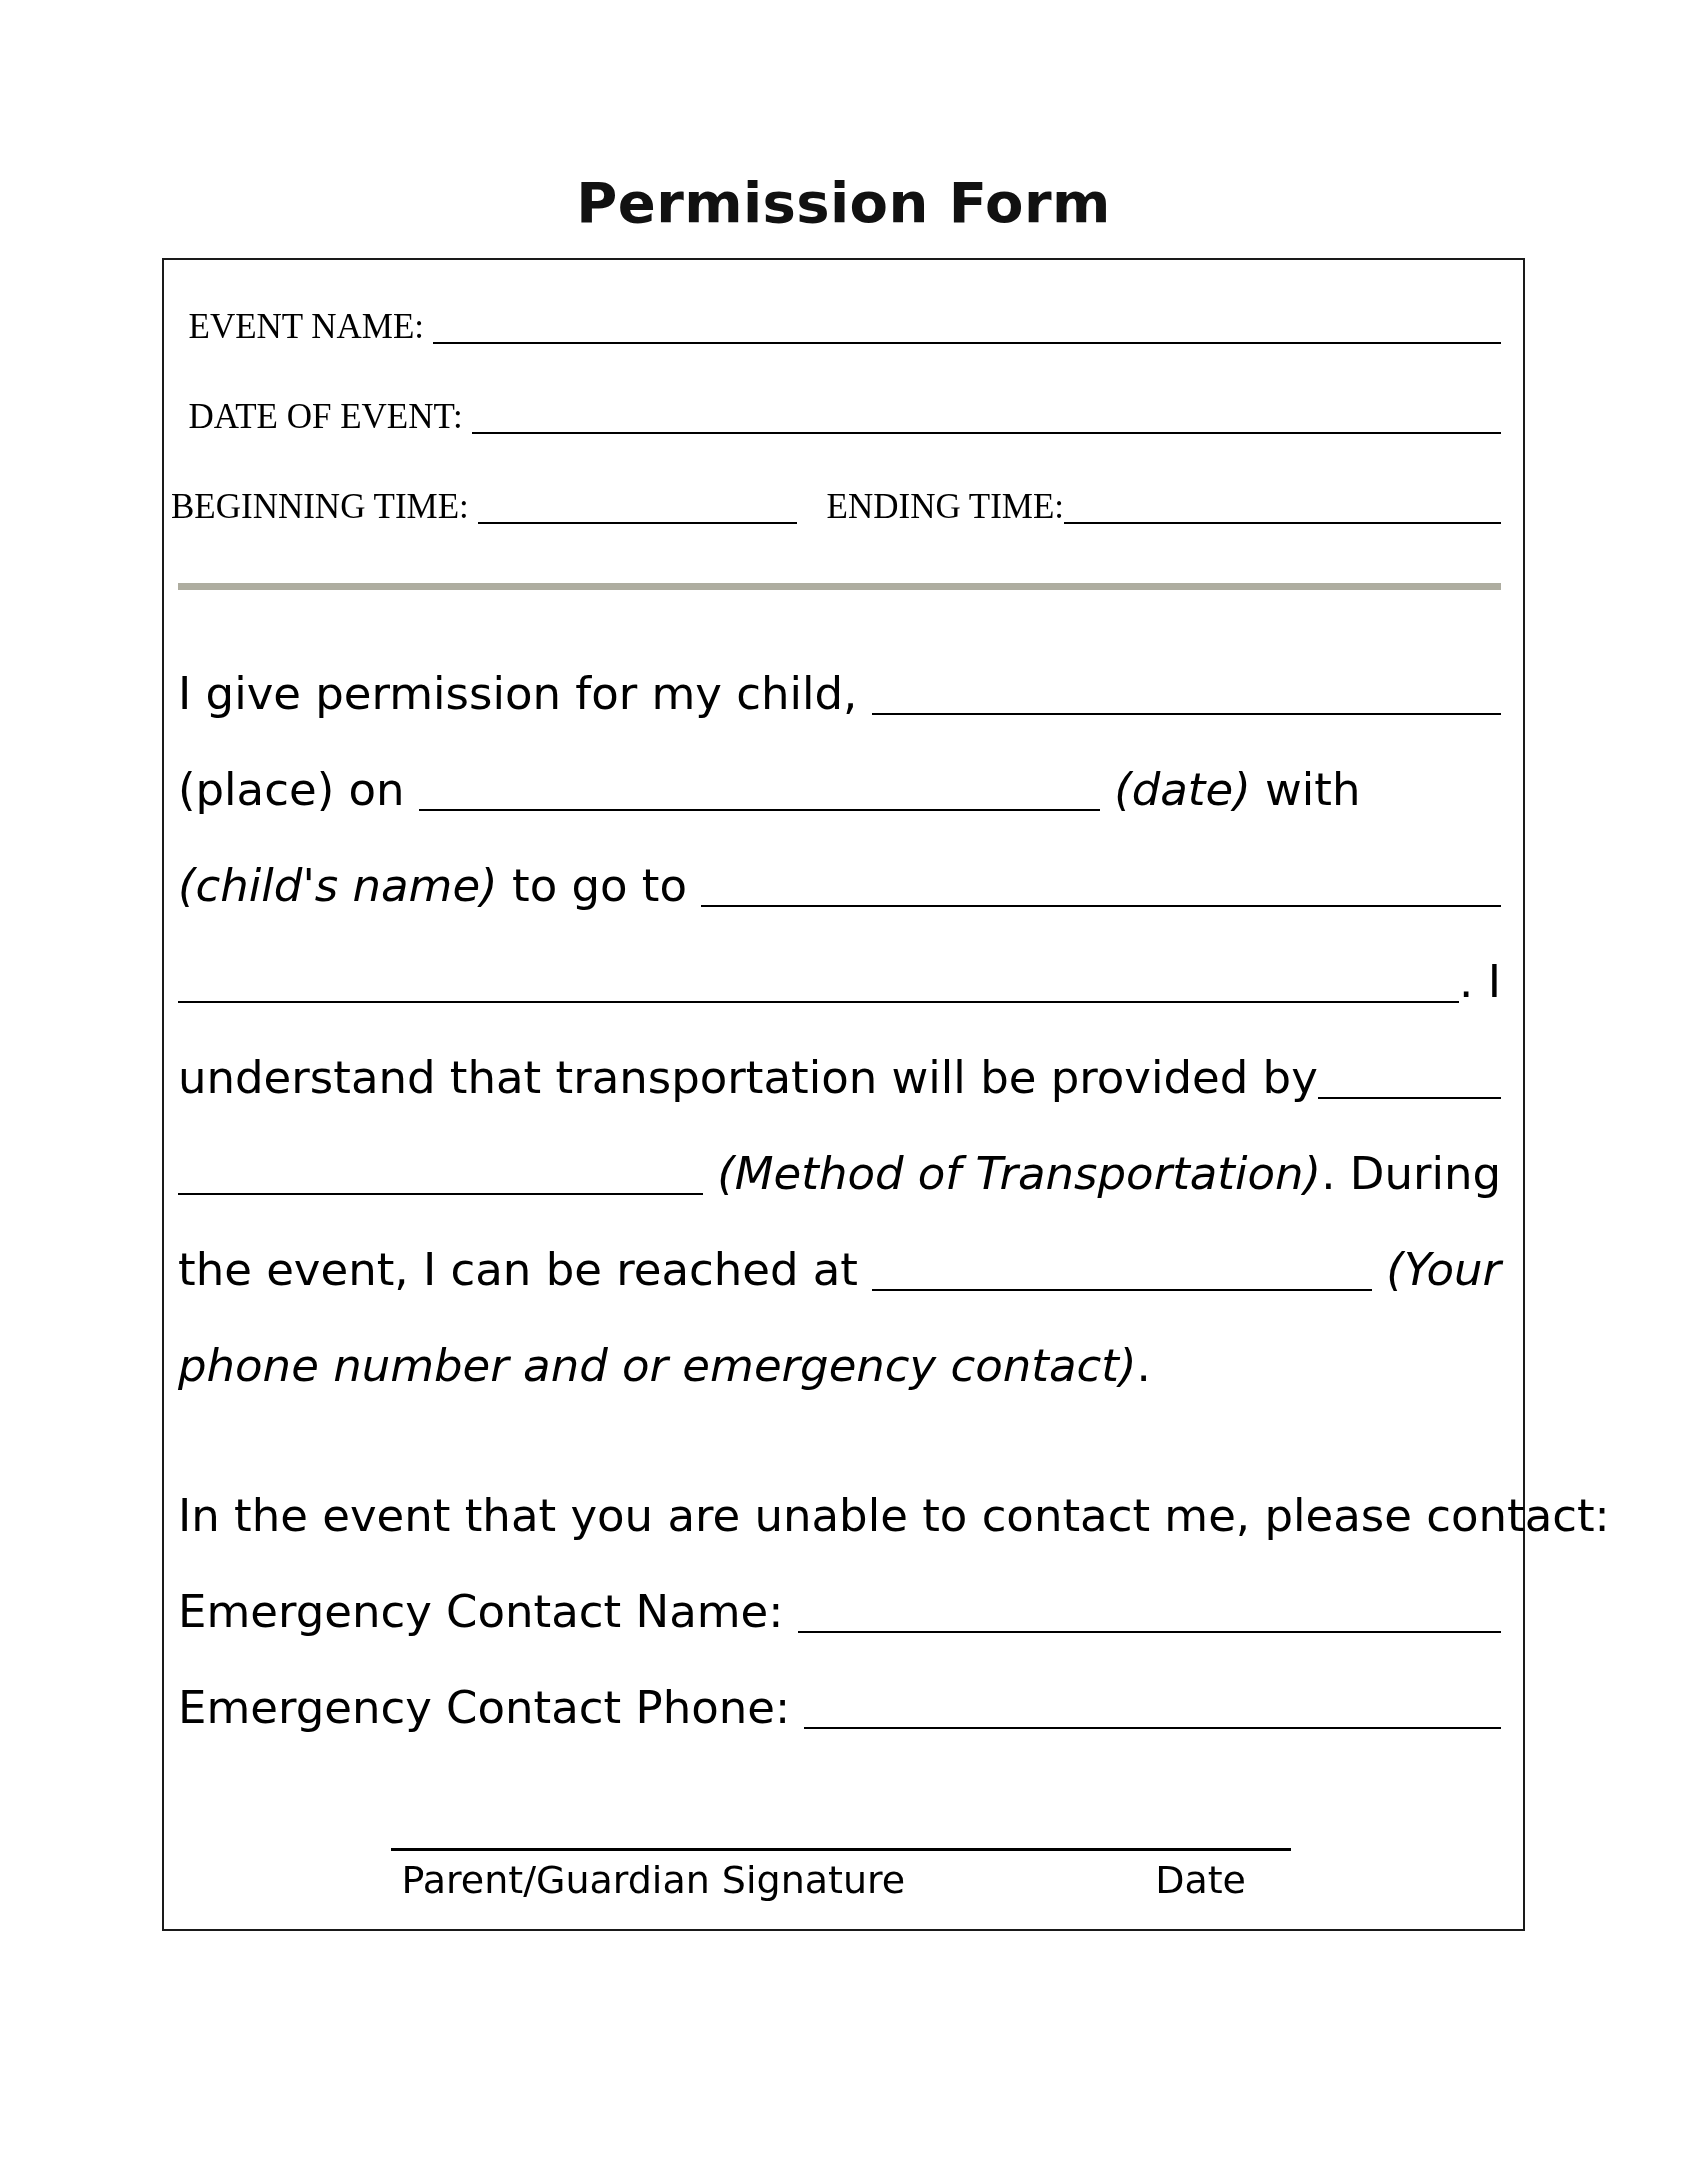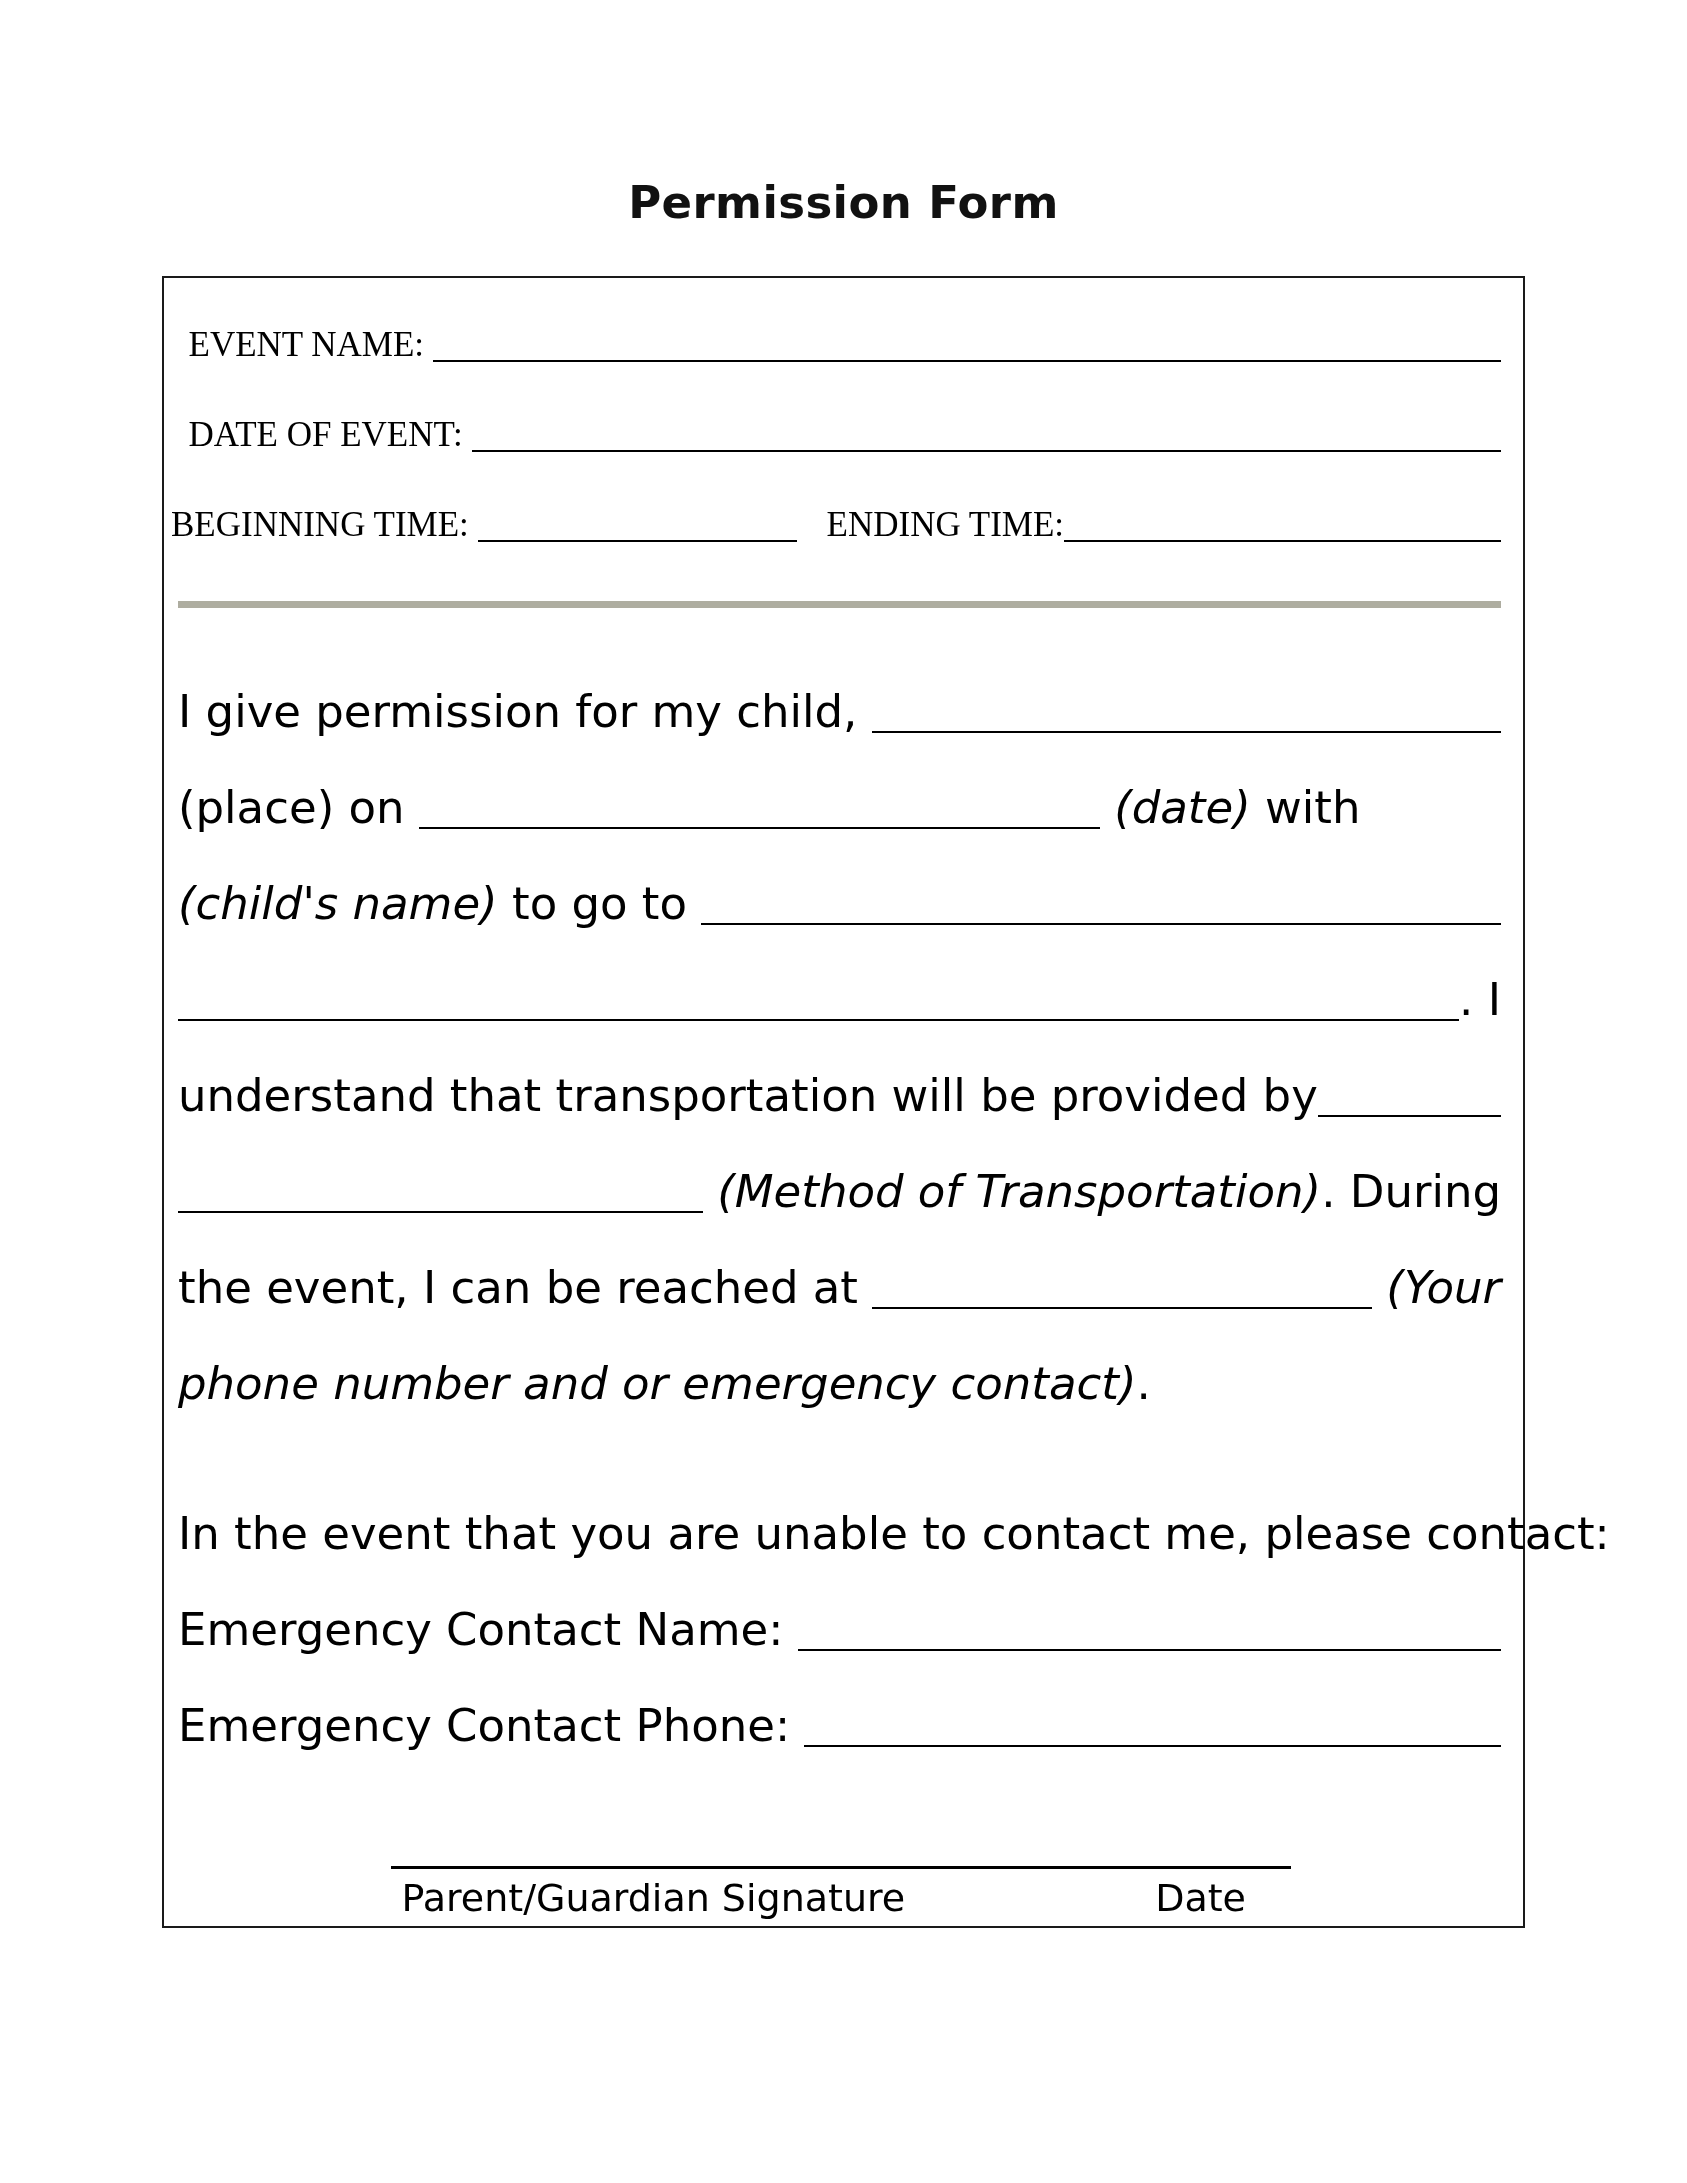--- a/index.html
+++ b/index.html
@@ -10,31 +10,31 @@
     background: #ffffff;
     color: #000000;
     overflow: hidden;
   }
   .title {
     margin: 0;
     padding-top: 176px;
     text-align: center;
     font-family: "DejaVu Sans", "Liberation Sans", sans-serif;
     font-weight: bold;
-    font-size: 45px;
+    font-size: 56px;
     line-height: 54px;
     letter-spacing: 0.4px;
     color: #111111;
   }
   .form-box {
     box-sizing: border-box;
     width: 1363px;
-    margin: 46px auto 0 auto;
+    margin: 28px auto 0 auto;
     border: 2.6px solid #1a1a1a;
-    padding: 42px 22px 3px 7px;
+    padding: 42px 22px 24px 7px;
   }
   
   .hrow {
     display: flex;
     align-items: baseline;
     font-family: "Liberation Serif", "DejaVu Serif", serif;
     font-size: 35px;
     line-height: 49px;
     margin-bottom: 41px;
     white-space: pre;

